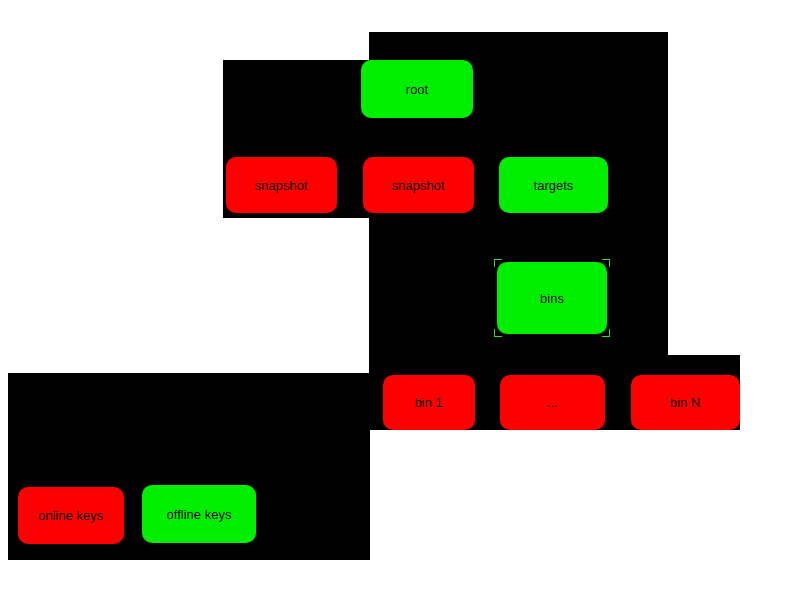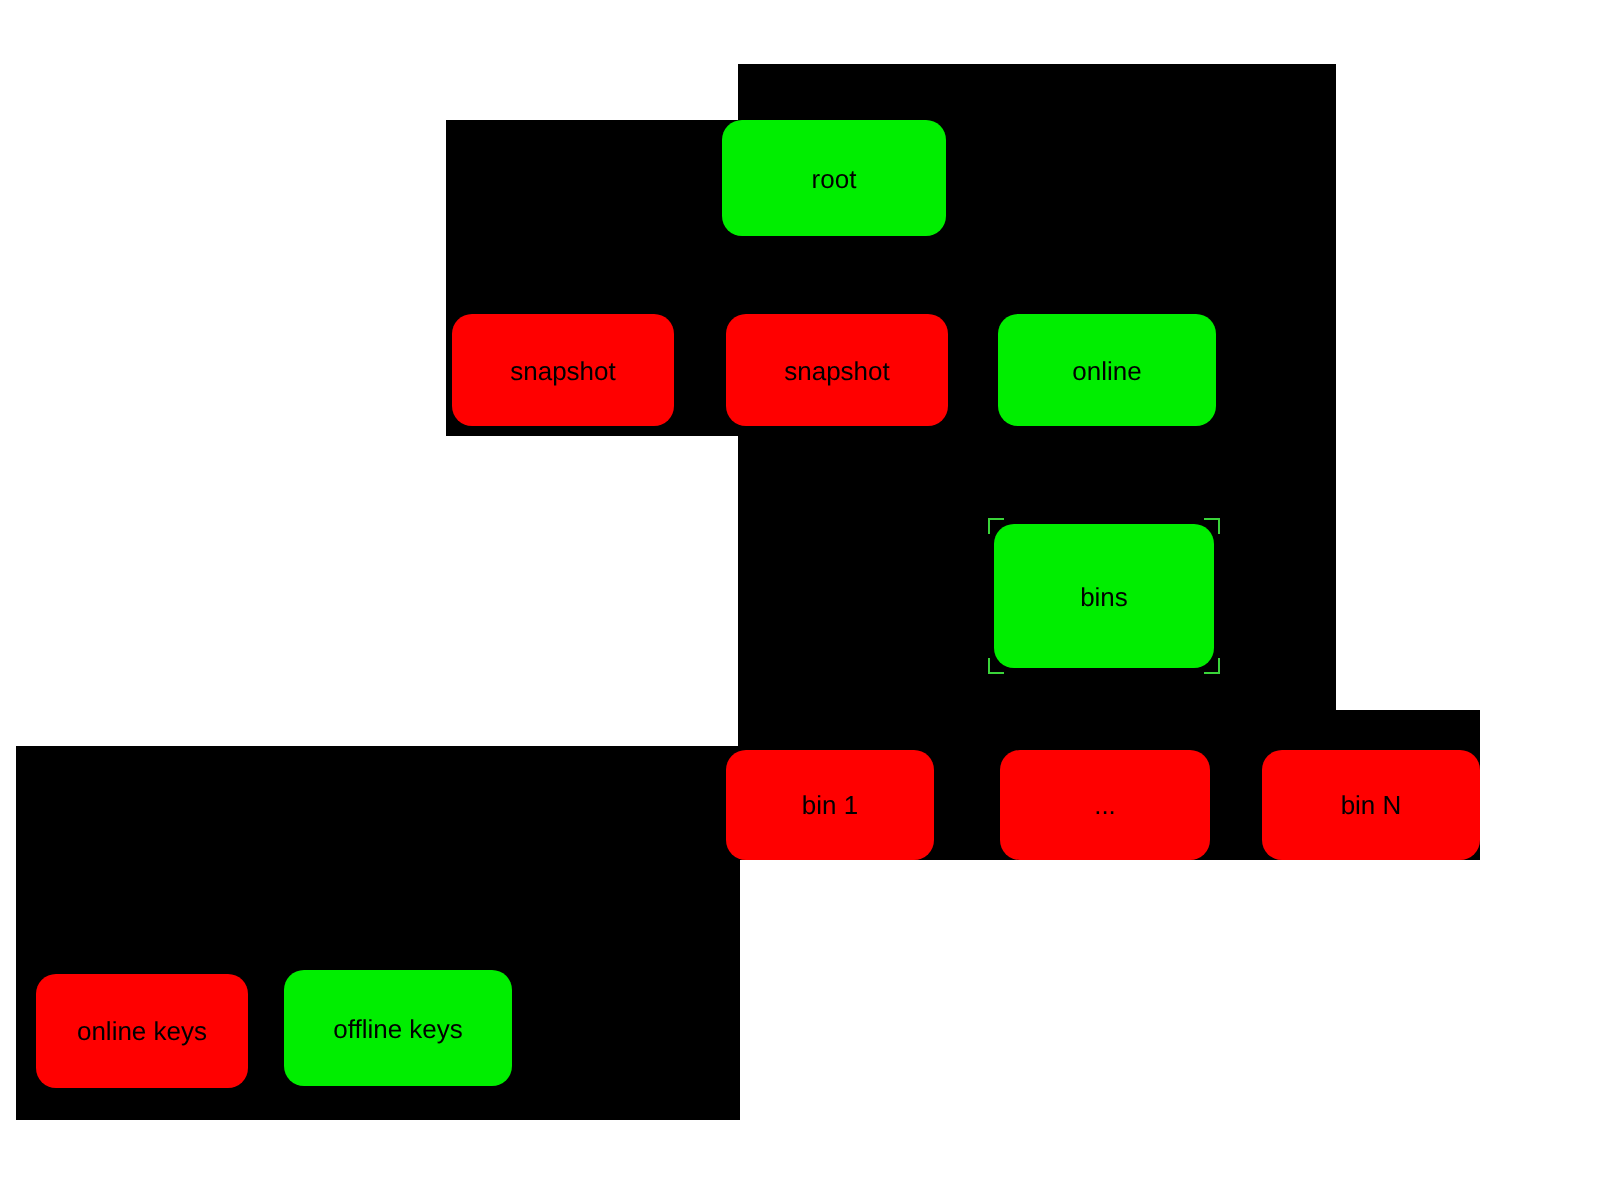--- a/index.html
+++ b/index.html
@@ -80,28 +80,28 @@
     <div class="node green" style="left: 361px; top: 60px; width: 112px; height: 58px;">
       <span class="node-label">root</span>
     </div>
     <div class="node red" style="left: 226px; top: 157px; width: 111px; height: 56px;">
       <span class="node-label">snapshot</span>
     </div>
     <div class="node red" style="left: 363px; top: 157px; width: 111px; height: 56px;">
       <span class="node-label">snapshot</span>
     </div>
     <div class="node green" style="left: 499px; top: 157px; width: 109px; height: 56px;">
-      <span class="node-label">online</span>
+      <span class="node-label">targets</span>
     </div>
     <div class="node green selected" style="left: 497px; top: 262px; width: 110px; height: 72px;">
       <span class="handle-bl"></span>
       <span class="handle-br"></span>
       <span class="node-label">bins</span>
     </div>
-    <div class="node red" style="left: 363px; top: 375px; width: 104px; height: 55px;">
+    <div class="node red" style="left: 383px; top: 375px; width: 92px; height: 55px;">
       <span class="node-label">bin 1</span>
     </div>
     <div class="node red" style="left: 500px; top: 375px; width: 105px; height: 55px;">
       <span class="node-label">...</span>
     </div>
     <div class="node red" style="left: 631px; top: 375px; width: 109px; height: 55px;">
       <span class="node-label">bin N</span>
     </div>
     <div class="node red" style="left: 18px; top: 487px; width: 106px; height: 57px;">
       <span class="node-label">online keys</span>

